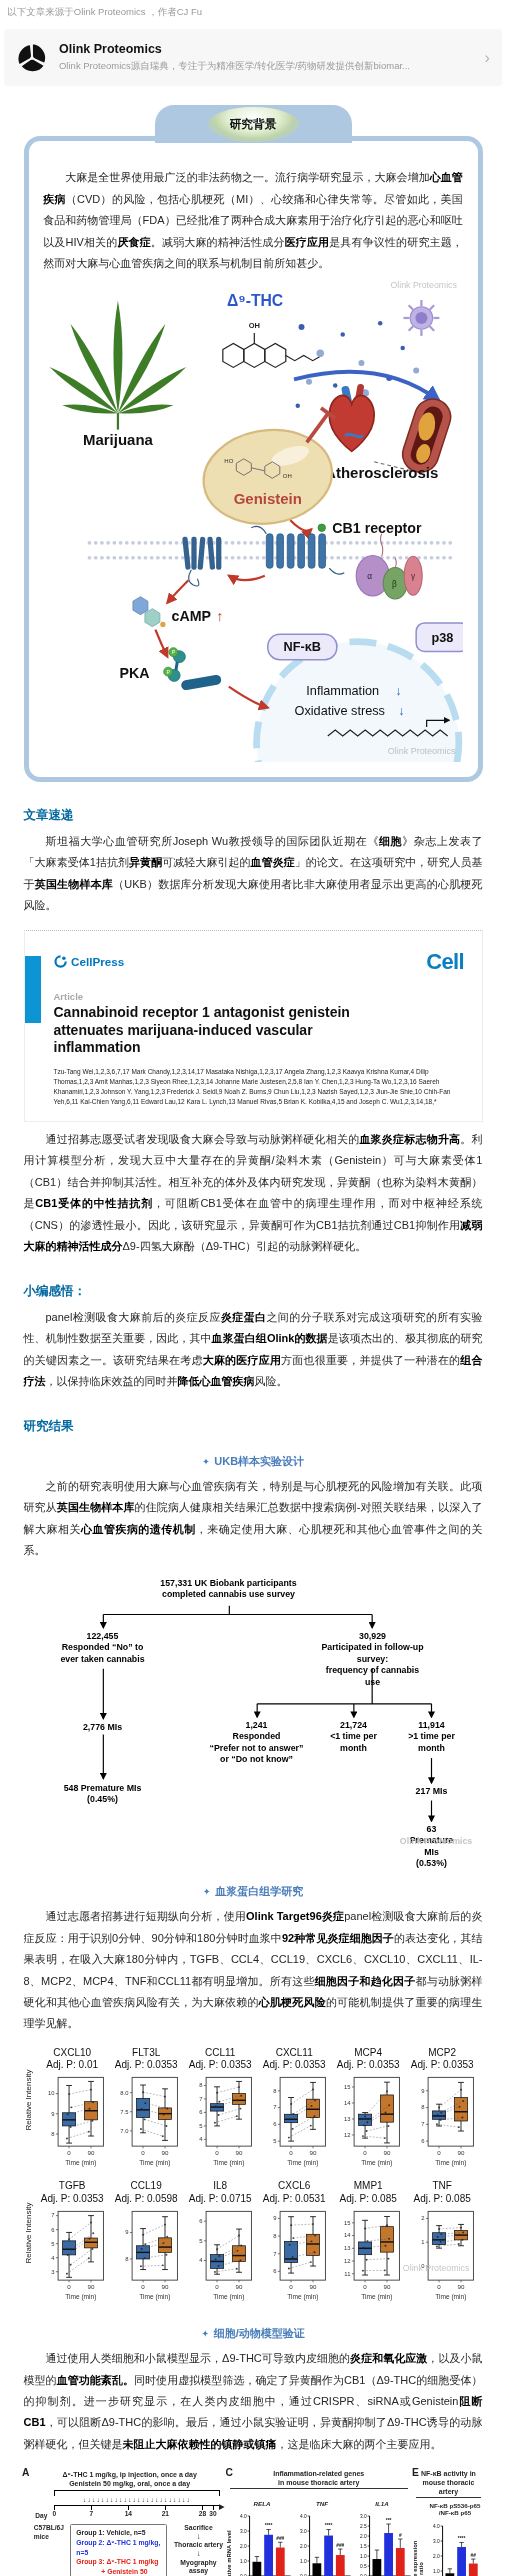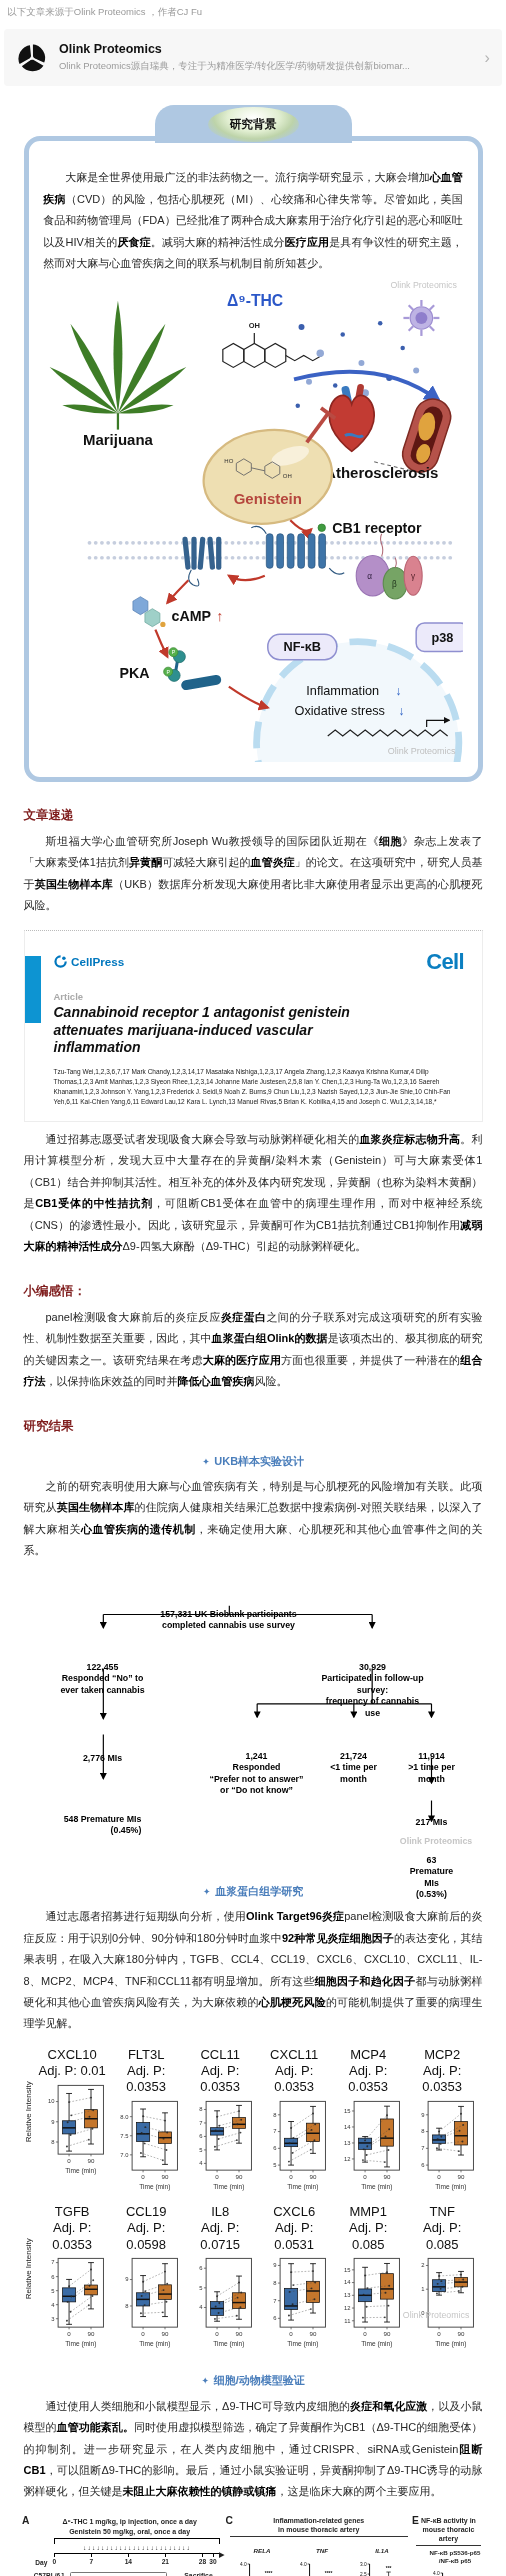--- a/index.html
+++ b/index.html
@@ -7,52 +7,52 @@
   .page{width:506px;background:#fff;overflow:hidden;}
   .source-line{font-size:9.5px;color:#9a9a9a;padding:5.9px 11.7px 7.3px 7.3px;}
   .account-card{margin:2.9px 4.4px 0 4.4px;background:#f7f7f7;border-radius:3.7px;display:flex;align-items:center;padding:11.7px 10.3px;gap:10.3px;cursor:pointer;}
   .account-info{flex:1;min-width:0;}
   .account-name{font-size:12.5px;font-weight:bold;color:#111;margin-bottom:3.7px;}
   .account-desc{font-size:9.5px;color:#9b9b9b;white-space:nowrap;overflow:hidden;text-overflow:ellipsis;}
   .chevron{color:#b5b5b5;font-size:16px;padding:0 1.5px;}
   .content{padding:0 23.5px;}
   .para{font-size:11px;line-height:1.95;text-align:justify;text-indent:2em;color:#262626;margin:7.3px 0;}
   .para .b{font-weight:bold;color:#000;}
-  .h-blue{color:#7f1d1d;font-weight:bold;font-size:12.5px;margin:25px 0 4.4px 0;}
+  .h-blue{color:#0369a1;font-weight:bold;font-size:12.5px;margin:25px 0 4.4px 0;}
   .sub-blue{color:#4a7ebb;font-weight:bold;font-size:11px;margin:19px 0 2.9px 0;text-align:center;}
   .sub-blue .diam{margin-right:4.4px;font-size:9.5px;}
   
   .bg-section{margin-top:19px;}
   .bg-tab{width:197px;height:38px;margin:0 auto;background:#afc8e2;border-radius:19px 19px 0 0;position:relative;display:flex;align-items:center;justify-content:center;z-index:2;}
   .bg-tab-oval{position:absolute;width:91px;height:35px;border-radius:50%;background:radial-gradient(ellipse at 50% 30%,#ffffff 0%,#e2efd2 40%,#bdd3a9 62%,#afc8e2 85%);}
   .bg-tab-text{position:relative;font-weight:bold;font-size:11.7px;color:#111;}
   .bg-box{border:5.1px solid #afc8e2;border-radius:16px;margin-top:-7.3px;background:#fff;padding:19px 14.7px 13.2px 14.7px;position:relative;z-index:1;}
   .abstract-wrap{position:relative;margin-top:5.9px;}
   .wm{color:#c6c6c6;font-size:8.8px;}
   .wm-abs{position:absolute;right:5.9px;top:-1.5px;}
   
   .cell-card{position:relative;margin:13.2px 0 4.4px 0;border:0.7px solid #ededed;border-top:0.7px dotted #bbb;background:#fff;padding:17.6px 17.6px 13.2px 29px;}
   .cell-spine{position:absolute;left:0;top:25px;width:16px;height:67px;background:#0d94d2;}
   .cp-row{display:flex;align-items:center;justify-content:space-between;}
   .cp-logo{display:flex;align-items:center;gap:4.4px;color:#0077be;font-weight:bold;font-size:11.7px;}
   .cell-logo{color:#0b7fc1;font-weight:bold;font-size:22px;letter-spacing:-0.7px;}
   .cell-kind{color:#a9a9a9;font-size:9.5px;font-weight:bold;margin-top:16px;}
-  .cell-title{font-size:14px;font-weight:bold;color:#101010;line-height:1.25;margin:2.9px 0 10.3px 0;max-width:323px;font-style:italic;}
+  .cell-title{font-size:14px;font-weight:bold;color:#101010;line-height:1.25;margin:2.9px 0 10.3px 0;max-width:323px;}
   .cell-authors{font-size:6.5px;color:#222;line-height:1.55;max-width:411px;}
   
   .flowchart{position:relative;height:293px;margin:10.3px 0 4.4px 0;font-size:8.8px;font-weight:bold;color:#000;}
-  .fc-node{position:absolute;text-align:center;white-space:pre-line;line-height:1.3;transform:translateX(-50%);margin-top:31px;}
+  .fc-node{position:absolute;text-align:center;white-space:pre-line;line-height:1.3;transform:translateX(-50%);}
   .fc-svg{position:absolute;left:0;top:0;}
   .fc-wm{position:absolute;right:10.3px;bottom:19px;}
   
   .bp-block{margin:11.7px 0 2.9px 0;position:relative;}
   .bp-row{display:flex;align-items:stretch;margin-bottom:7.3px;}
   .bp-ylab{writing-mode:vertical-rl;transform:rotate(180deg);text-align:center;font-size:8px;color:#222;width:11.7px;padding-top:20.5px;}
   .bp{width:74px;text-align:center;}
-  .bp-title{font-size:13px;color:#111;line-height:1.25;margin-bottom:1.5px;white-space:pre-line;}
+  .bp-title{font-size:10px;color:#111;line-height:1.25;margin-bottom:1.5px;white-space:pre-line;}
   
   .figfinal{display:flex;margin:11.7px 0 5.9px 0;position:relative;}
   .figleft{width:202px;flex:0 0 202px;}
   .figright{flex:1;min-width:0;}
   .fig-hdr{font-size:7px;font-weight:bold;text-align:center;border-bottom:1px solid #333;padding-bottom:1.5px;margin:0 4.4px 2.2px 4.4px;white-space:pre-line;line-height:1.3;}
   .bar-sec{position:relative;padding-top:1.5px;}
   .bar-sec-body{display:flex;align-items:flex-end;}
   .sec-label{font-size:10.3px;font-weight:bold;position:absolute;left:0;top:0;}
   .rot{writing-mode:vertical-rl;transform:rotate(180deg);font-size:5.9px;font-weight:bold;text-align:center;color:#111;white-space:pre-line;line-height:1.1;}
   .bar-chart{text-align:center;}
@@ -346,21 +346,21 @@
         <line x1="556" y1="192" x2="556" y2="198" stroke="#000" stroke-width="1.6" marker-end="url(#fcA)"></line>
         <line x1="556" y1="254" x2="556" y2="288" stroke="#000" stroke-width="1.6" marker-end="url(#fcA)"></line>
         <line x1="556" y1="312" x2="556" y2="340" stroke="#000" stroke-width="1.6" marker-end="url(#fcA)"></line>
       </svg>
       <div class="fc-node" style="left:205px;top:5.9px;">157,331 UK Biobank participants
 completed cannabis use survey</div>
       <div class="fc-node" style="left:79px;top:59px;">122,455
 Responded “No” to
 ever taken cannabis</div>
       <div class="fc-node" style="left:79px;top:150px;">2,776 MIs</div>
-      <div class="fc-node" style="left:79px;top:211px;text-align:right;">548 Premature MIs
+      <div class="fc-node" style="left:79px;top:211px;">548 Premature MIs
 (0.45%)</div>
       <div class="fc-node" style="left:349px;top:59px;">30,929
 Participated in follow-up survey:
 frequency of cannabis use</div>
       <div class="fc-node" style="left:233px;top:148px;">1,241
 Responded
 “Prefer not to answer”
 or “Do not know”</div>
       <div class="fc-node" style="left:330px;top:148px;">21,724
 &lt;1 time per

